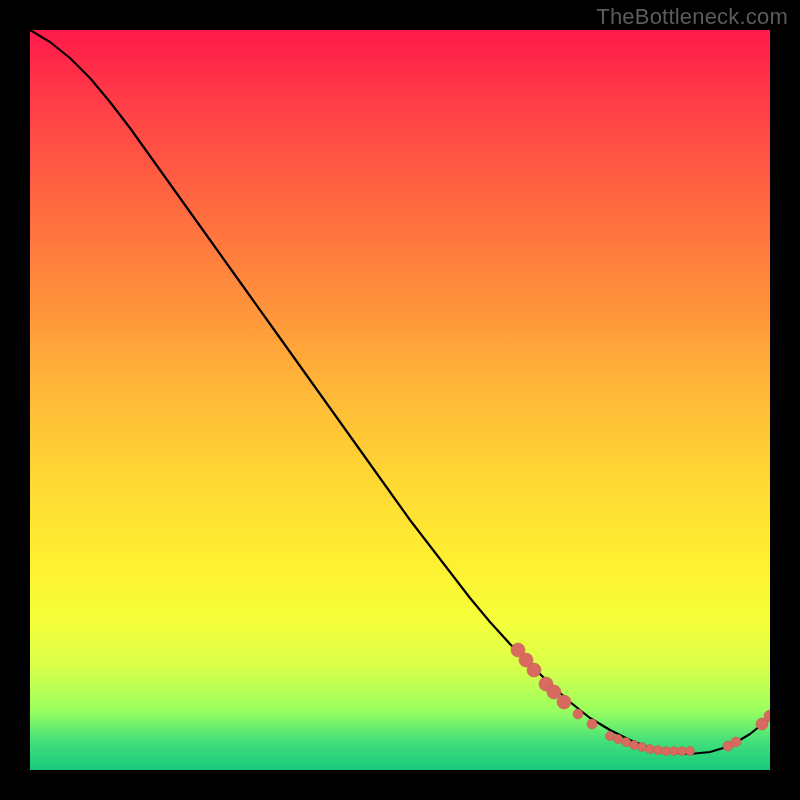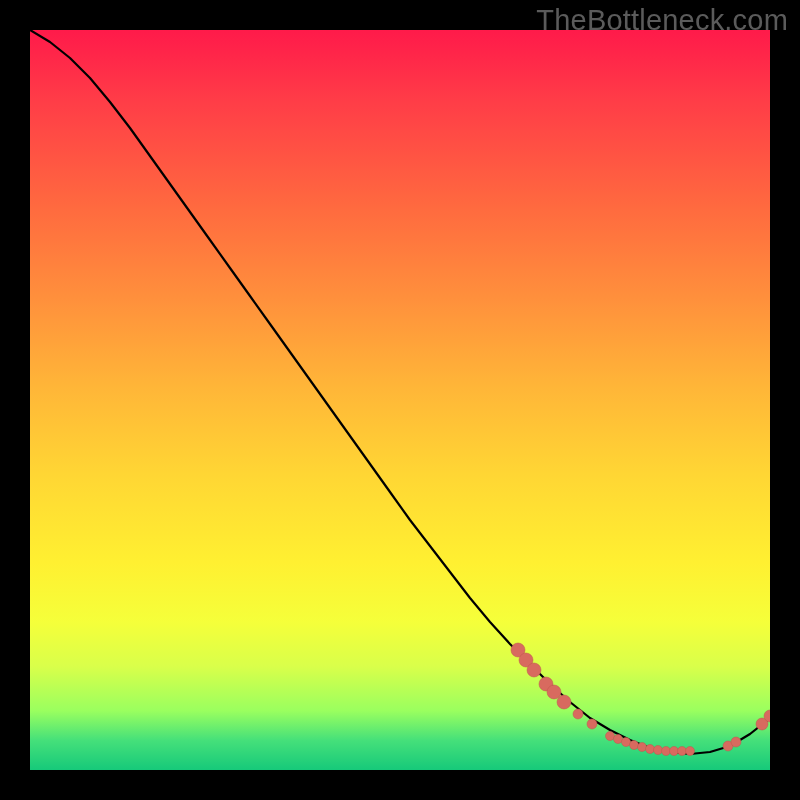--- a/index.html
+++ b/index.html
@@ -15,21 +15,21 @@
     position: relative;
     width: 800px;
     height: 800px;
     background: #000000;
   }
   .watermark {
     position: absolute;
     top: 4px;
     right: 12px;
     color: #5b5b5b;
-    font-size: 29px;
+    font-size: 22px;
     font-weight: 400;
     letter-spacing: 0.2px;
     z-index: 5;
   }
   .plot-area {
     position: absolute;
     left: 30px;
     top: 30px;
     width: 740px;
     height: 740px;

